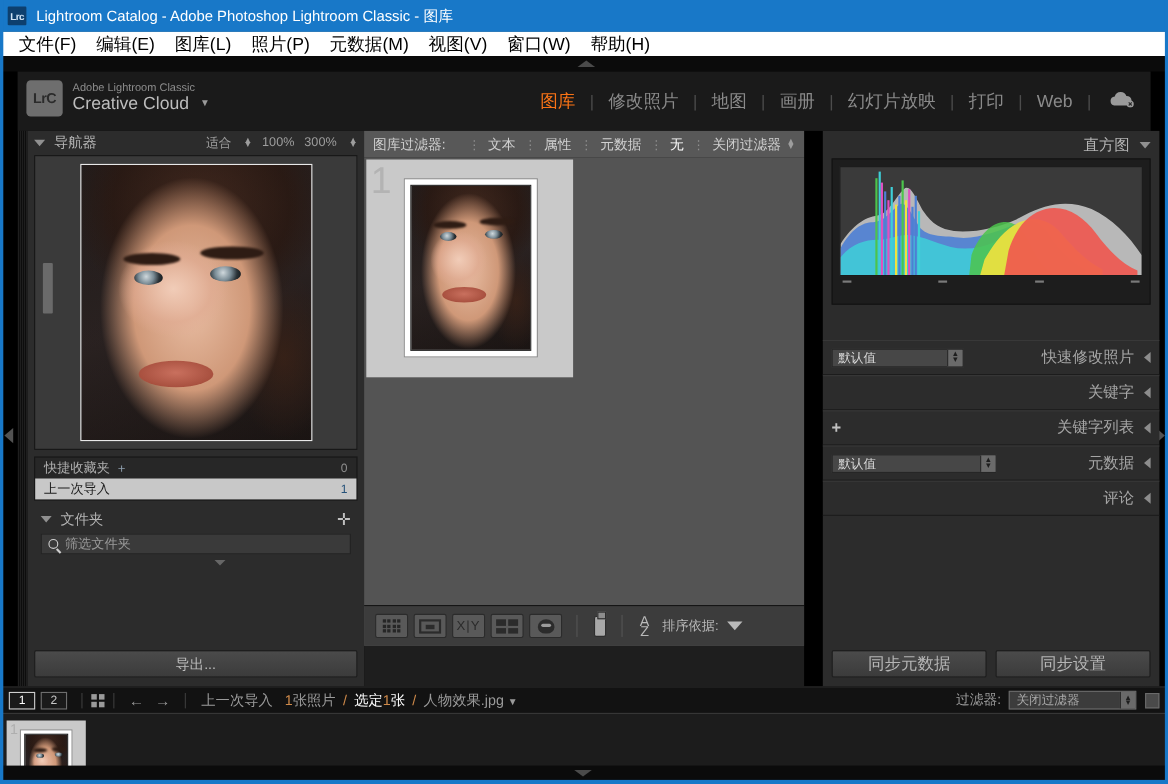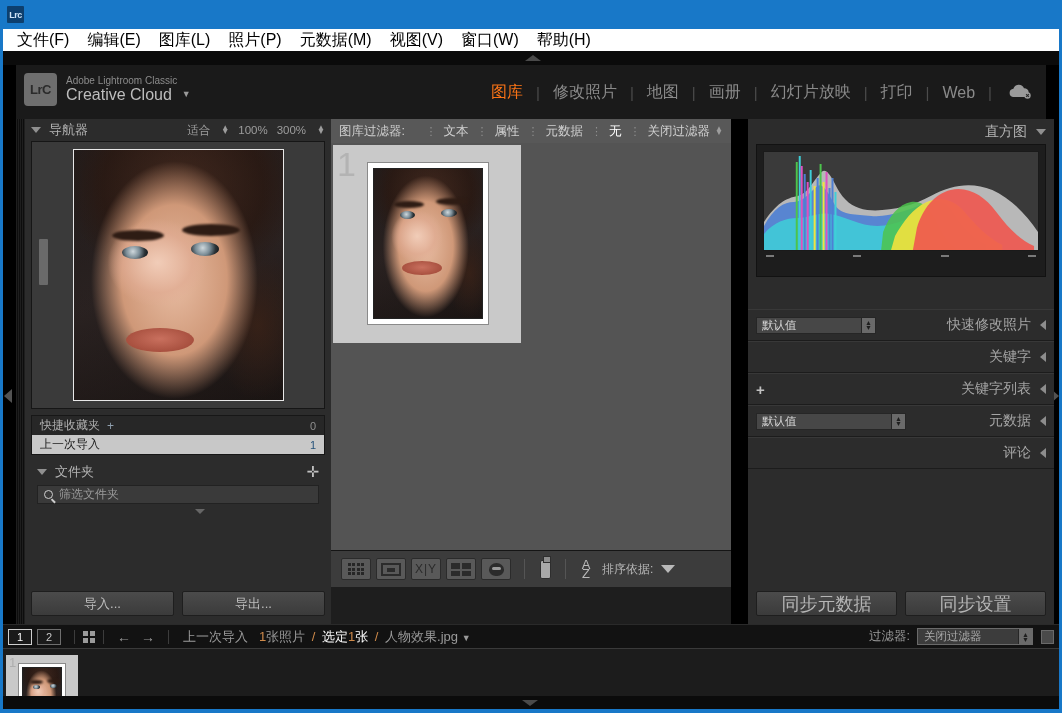--- a/index.html
+++ b/index.html
@@ -342,21 +342,21 @@
     border-left: 1px solid #262626; display: flex; flex-direction: column;
     align-items: center; justify-content: center; line-height: 5px; color: #1e1e1e; font-size: 7px;
   }
   .kw-plus { color: #c0c0c0; font-size: 15px; font-weight: bold; }
   .rp-buttons {
     position: absolute; left: 8px; bottom: 8px; width: 290px; display: flex; gap: 8px;
   }
   .rp-btn {
     flex: 1; height: 25px; background: linear-gradient(#4b4b4b,#3b3b3b);
     border: 1px solid #1e1e1e; border-radius: 2px; color: #b5b5b5;
-    font-size: 18px; display: flex; align-items: center; justify-content: center;
+    font-size: 15px; display: flex; align-items: center; justify-content: center;
   }
 
   
   .fs-bar {
     position: absolute; left: 0; top: 573px; width: 1062px; height: 24px;
     background: #121212; display: flex; align-items: center; padding: 0 8px;
     border-top: 1px solid #2a2a2a;
   }
   .screen-btn {
     width: 24px; height: 16px; border: 1px solid #6e6e6e; color: #c6c6c6;
@@ -396,20 +396,21 @@
   .blue-edge-l { position: absolute; left: 0; top: 0; width: 3px; height: 713px; background: #1878c8; }
   .blue-edge-r { position: absolute; right: 0; top: 0; width: 3px; height: 713px; background: #1878c8; }
 </style>
 </head>
 <body>
 
 <div id="app">
 
   <div class="titlebar">
     <div class="lrc-badge">Lrc</div>
+    <div class="title-text">Lightroom Catalog - Adobe Photoshop Lightroom Classic - 图库</div>
   </div>
 
   <div class="menubar">
     <div class="menu-item">文件(F)</div>
     <div class="menu-item">编辑(E)</div>
     <div class="menu-item">图库(L)</div>
     <div class="menu-item">照片(P)</div>
     <div class="menu-item">元数据(M)</div>
     <div class="menu-item">视图(V)</div>
     <div class="menu-item">窗口(W)</div>
@@ -508,21 +509,20 @@
           <span class="folders-plus">✛</span>
         </div>
 
         <div class="folder-filter">
           <span class="mag"></span>
           <span>筛选文件夹</span>
         </div>
         <div class="left-tri-mini"></div>
 
         <div class="lp-buttons">
-          <div class="lp-btn">导入...</div>
           <div class="lp-btn">导出...</div>
         </div>
       </div>
 
       <div class="center">
         <div class="filterbar">
           <span class="fb-label">图库过滤器:</span>
           <div class="fb-items">
             <span class="fb-dot">⋮</span>
             <span class="fb-item">文本</span>

